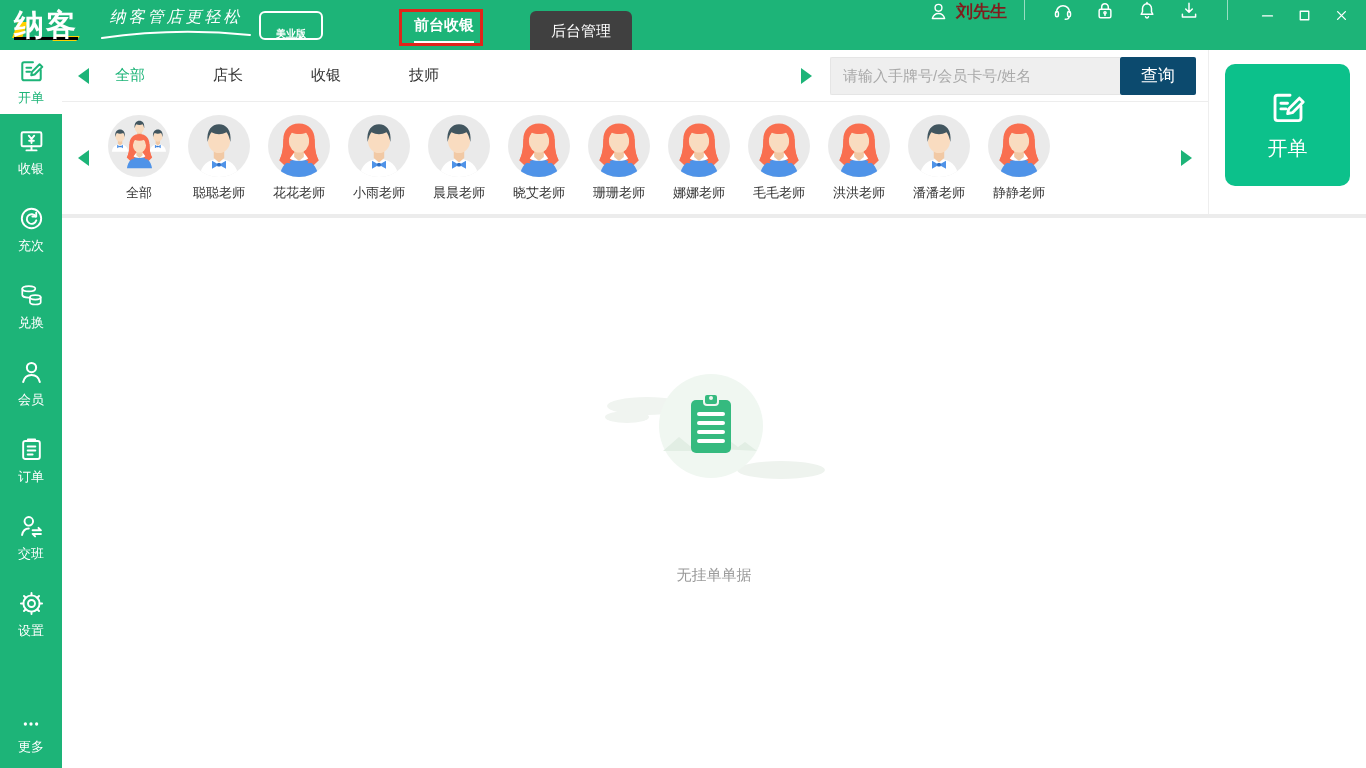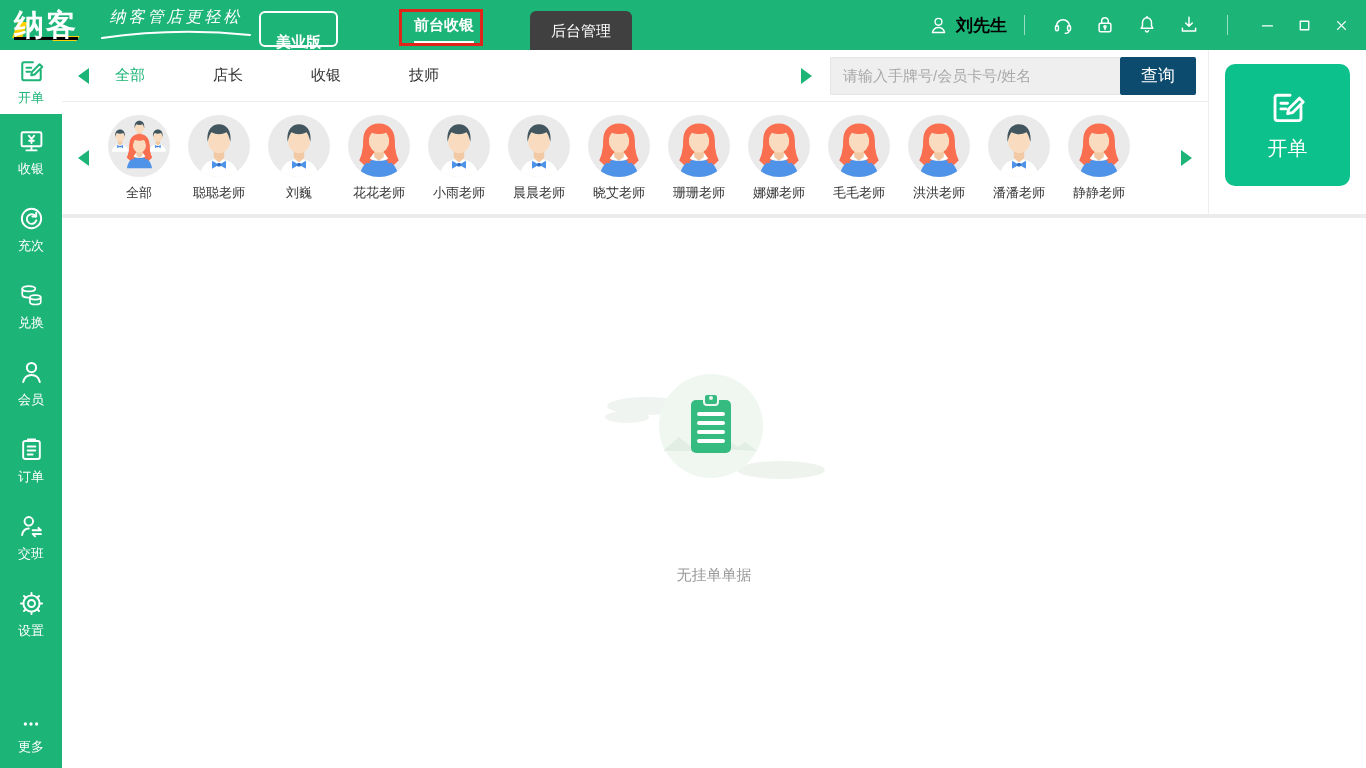--- a/index.html
+++ b/index.html
@@ -8,28 +8,28 @@
 
   
   .header { position:absolute; left:0; top:0; width:1366px; height:50px; background:#1db478; z-index:3; }
   .logo-wrap { position:absolute; left:14px; top:8px;text-decoration:underline; }
   .logo { position:relative; font-size:30px; font-weight:700; color:#fff; letter-spacing:2px; line-height:34px; z-index:1; }
   .logo::before { content:""; position:absolute; left:1px; bottom:4px; width:10px; height:16px; background:#ffd100; transform:skewX(-20deg); z-index:-1; }
   .logo::after { content:""; position:absolute; right:0px; bottom:1px; width:24px; height:5px; background:#ffd100; transform:skewX(-35deg); z-index:-1; }
   .slogan-wrap { position:absolute; left:100px; top:7px; display:flex; flex-direction:column; align-items:center; color:#fff; }
   .slogan { font-size:16px; font-style:italic; letter-spacing:3px; white-space:nowrap; }
   .slogan-swoosh { width:152px; height:10px; margin-top:2px; }
-  .edition-btn { position:absolute; left:259px; top:11px; height:29px; line-height:25px; padding:16px 15px; border:2px solid #fff; border-radius:6px; color:#fff; font-size:15px; font-weight:700; background:transparent; cursor:pointer; font-family:inherit; }
+  .edition-btn { position:absolute; left:259px; top:11px; height:29px; line-height:25px; padding:8px 15px; border:2px solid #fff; border-radius:6px; color:#fff; font-size:10px; font-weight:700; background:transparent; cursor:pointer; font-family:inherit; }
   .nav-tabs { position:absolute; left:404px; top:0; height:50px; display:flex; align-items:flex-end;gap:33px; }
   .nav-tab { color:#fff; font-size:15px; cursor:pointer; }
   .nav-tab.front { position:relative; height:50px; display:flex; align-items:center; padding:0 10px; font-weight:700; }
   .nav-tab.front::after { content:""; position:absolute; left:10px; right:10px; bottom:7px; height:2px; background:#fff; }
   .nav-tab.back { height:39px; line-height:39px; padding:0 21px; margin-left:13px; background:#404040; border-radius:6px 6px 0 0; }
   .annotation-box { position:absolute; left:399px; top:9px; width:84px; height:37px; border:3px solid #e0251b; z-index:6; pointer-events:none; }
-  .header-right { position:absolute; right:10px; top:0; height:50px; display:flex; align-items:center; color:#000000; }
+  .header-right { position:absolute; right:10px; top:0; height:50px; display:flex; align-items:flex-start; color:#7f1d1d; }
   .user-chip { display:flex; align-items:center; gap:7px; cursor:pointer; }
   .user-chip .h-icon { width:21px; height:21px; }
   .user-name { font-size:17px; font-weight:700; }
   .h-divider { width:1px; height:20px; background:rgba(255,255,255,.55); margin:0 17px; }
   .h-icon { display:inline-block; width:22px; height:22px; color:#fff; }
   .tool-icons { display:flex; align-items:center; }
   .tool-icons .tool-btn { width:22px; height:22px; margin:0 10px; cursor:pointer; color:#fff; }
   .win-controls { display:flex; align-items:center; }
   .win-controls .win-btn { width:30px; height:30px; margin-left:7px; display:flex; align-items:center; justify-content:center; cursor:pointer; color:#fff; }
   .win-controls .win-btn .h-icon { width:17px; height:17px; }
@@ -350,33 +350,20 @@
             <svg viewBox="0 0 64 64">
   <path d="M32 45.5c-12 0-18.6 6.8-20.2 18.5h40.4C50.6 52.3 44 45.5 32 45.5z" fill="#ffffff"></path>
   <path d="M26.6 34.8h10.8v9.6L32 49l-5.4-4.6z" fill="#f1c9a5"></path>
   <ellipse cx="32" cy="26.5" rx="11.4" ry="12.8" fill="#f9dcc0"></ellipse>
   <path d="M20.2 27.8c-1.3-12.4 4.5-18.2 11.8-18.2s13.1 5.8 11.8 18.2c-1.3-4.9-2.3-7.7-4-9.9-5.1 2.6-10.5 2.6-15.6 0-1.7 2.2-2.7 5-4 9.9z" fill="#42565f"></path>
   <path d="M32 51.4l-7.2-4.2v8.4zM32 51.4l7.2-4.2v8.4z" fill="#4f93e8"></path>
   <rect x="30.1" y="49.6" width="3.8" height="3.6" rx="1" fill="#2f6fc4"></rect>
             </svg>
           </span>
                  <span class="staff-name">聪聪老师</span>
-        </div>
-        <div class="staff-item">
-          <span class="avatar">
-            <svg viewBox="0 0 64 64">
-  <path d="M32 45.5c-12 0-18.6 6.8-20.2 18.5h40.4C50.6 52.3 44 45.5 32 45.5z" fill="#ffffff"></path>
-  <path d="M26.6 34.8h10.8v9.6L32 49l-5.4-4.6z" fill="#f1c9a5"></path>
-  <ellipse cx="32" cy="26.5" rx="11.4" ry="12.8" fill="#f9dcc0"></ellipse>
-  <path d="M20.2 27.8c-1.3-12.4 4.5-18.2 11.8-18.2s13.1 5.8 11.8 18.2c-1.3-4.9-2.3-7.7-4-9.9-5.1 2.6-10.5 2.6-15.6 0-1.7 2.2-2.7 5-4 9.9z" fill="#42565f"></path>
-  <path d="M32 51.4l-7.2-4.2v8.4zM32 51.4l7.2-4.2v8.4z" fill="#4f93e8"></path>
-  <rect x="30.1" y="49.6" width="3.8" height="3.6" rx="1" fill="#2f6fc4"></rect>
-            </svg>
-          </span>
-                 <span class="staff-name">刘巍</span>
         </div>
         <div class="staff-item">
           <span class="avatar">
             <svg viewBox="0 0 64 64">
   <path d="M32 8.8c-10.3 0-16.2 7.3-16.2 16.6 0 9.8-1.4 16.6-4.3 21.4l8.3 8h24.4l8.3-8c-2.9-4.8-4.3-11.6-4.3-21.4C48.2 16.1 42.3 8.8 32 8.8z" fill="#f96f50"></path>
   <path d="M32 45.8c-12 0-18.6 6.6-20.2 18.2h40.4C50.6 52.4 44 45.8 32 45.8z" fill="#4f93e8"></path>
   <path d="M16 25c-.3 9.4-1.2 15.5-3.6 20.6 3.4 2.6 7.2 4 10.8 4.2-3.4-7-4.4-15.2-4.4-24.8zM48 25c.3 9.4 1.2 15.5 3.6 20.6-3.4 2.6-7.2 4-10.8 4.2 3.4-7 4.4-15.2 4.4-24.8z" fill="#f96f50"></path>
   <path d="M22.5 44.8c3 3.4 16 3.4 19 0l-4.2-5.6H26.7z" fill="#ffffff"></path>
   <path d="M27 35.2h10v8.1L32 47.5l-5-4.2z" fill="#f1c9a5"></path>
   <ellipse cx="32" cy="26.8" rx="10.6" ry="12" fill="#f9dcc0"></ellipse>

